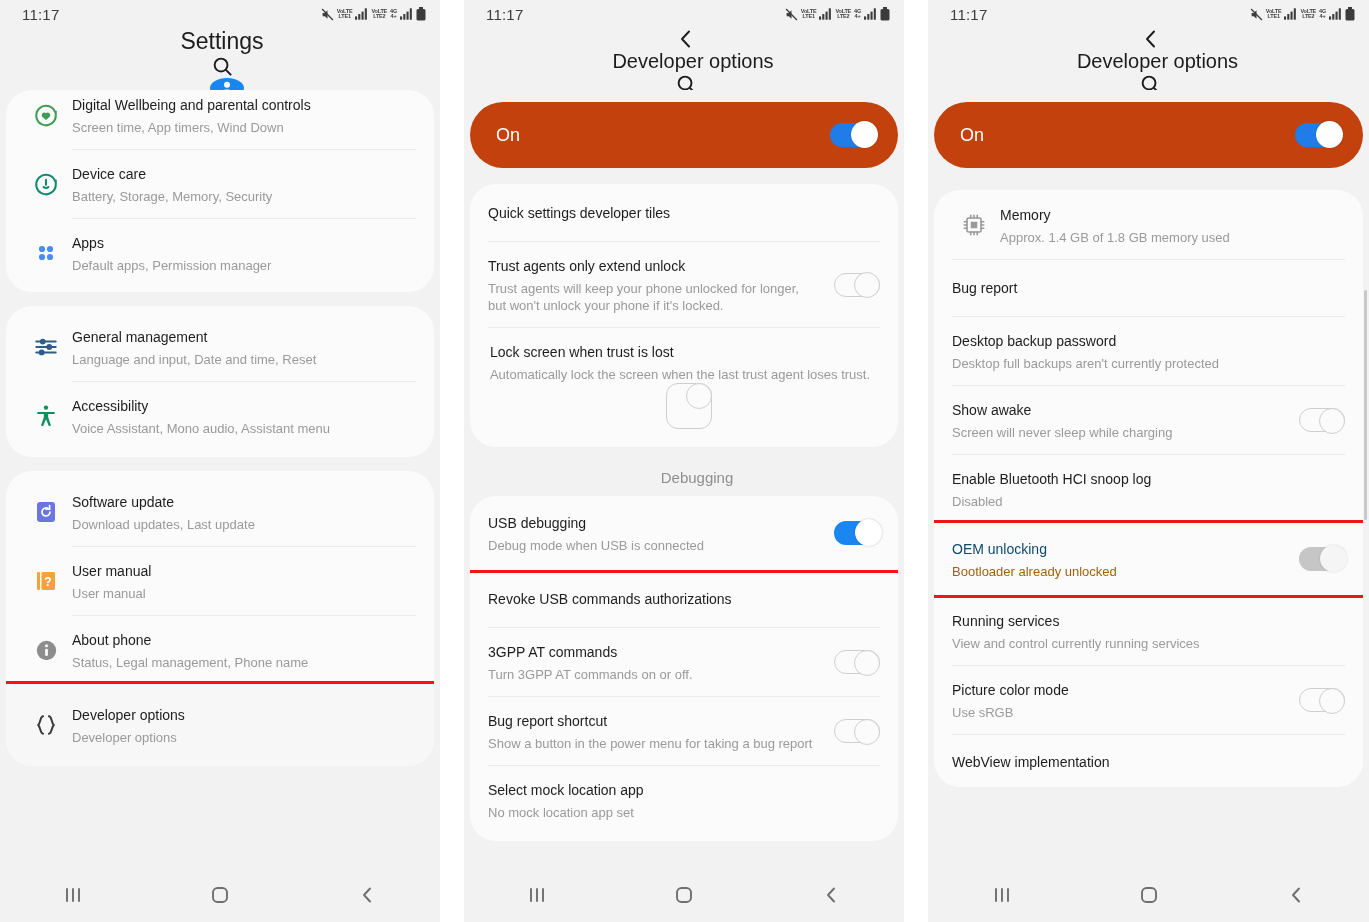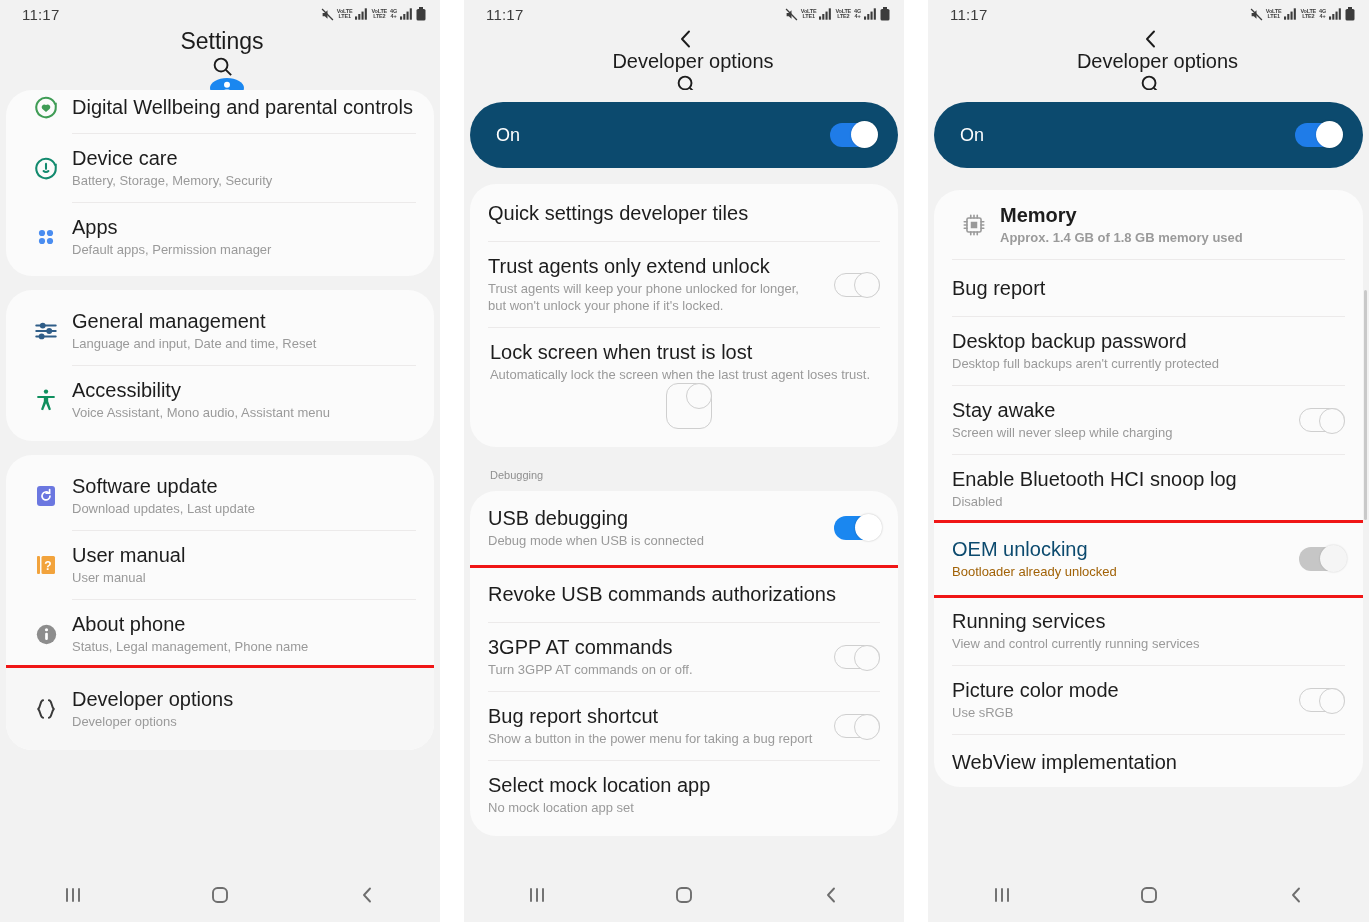--- a/index.html
+++ b/index.html
@@ -71,21 +71,21 @@
   .card.flush { margin-bottom: 0; }
   .row {
     display: flex; align-items: center;
     padding: 13px 18px 13px 18px;
     position: relative;
   }
   .row .ico {
     width: 44px; flex: 0 0 44px; display: flex; align-items: center; justify-content: center;
   }
   .row .txt { flex: 1; min-width: 0; padding-left: 4px; }
-  .row .t1 { font-size: 20px; color: #1d1d1d; line-height: 23px; }
+  .row .t1 { font-size: 14px; color: #1d1d1d; line-height: 23px; }
   .row .t2 { font-size: 13px; color: #9a9a9a; line-height: 17px; margin-top: 2px; }
   .row.dim .t1 { color: #0c4a6e; }
   .row.dim .t2 { color: #a16207; }
   .divider { height: 1px; background: #eceaea; margin-left: 66px; margin-right: 18px; }
   .divider.full { margin-left: 18px; }
 
   
   .toggle {
     flex: 0 0 46px; width: 46px; height: 24px; border-radius: 12px;
     position: relative; margin-left: 10px;
@@ -105,35 +105,35 @@
   .toggle.ongrey { background: #c6c6c6; }
   .toggle.ongrey::after {
     content: ""; position: absolute; right: -2px; top: -2px;
     width: 27px; height: 27px; border-radius: 50%;
     background: #f5f5f5; box-shadow: 0 0 2px rgba(0,0,0,.18);
   }
 
   
   .onbanner {
     margin: 12px 6px 16px 6px; height: 66px; border-radius: 33px;
-    background: #0c4a6e; display: flex; align-items: center;
+    background: #c2410c; display: flex; align-items: center;
     padding: 0 22px 0 26px;
   }
   .onbanner .lbl { flex: 1; font-size: 18px; color: #ffffff; }
   .onbanner .tg {
     width: 46px; height: 24px; border-radius: 12px; background: #1f7ce8; position: relative;
   }
   .onbanner .tg::after {
     content: ""; position: absolute; right: -2px; top: -2px;
     width: 27px; height: 27px; border-radius: 50%; background: #ffffff;
     box-shadow: 0 0 2px rgba(0,0,0,.2);
   }
 
   .sectionhdr {
-    font-size: 11px; color: #8f8f8f; padding: 8px 0 10px 26px;
+    font-size: 15px; color: #8f8f8f; padding: 8px 0 10px 26px; text-align: center;
   }
 
   
   .hl { outline: 3px solid #f01616; outline-offset: 0px; position: relative; z-index: 4; }
 
   
   .navbar {
     position: absolute; left: 0; bottom: 0; width: 100%; height: 54px;
     background: #f2f2f2; display: flex; align-items: center; justify-content: space-around;
     z-index: 6;
@@ -212,20 +212,21 @@
       <div class="card" style="margin-top:0;border-top-left-radius:26px;border-top-right-radius:26px;">
         <div class="row" style="padding-top:4px;">
           <div class="ico">
             <svg width="26" height="26" viewBox="0 0 24 24" fill="none" stroke="#3f9c55" stroke-width="1.9">
                 <path d="M20.5 9.5A9 9 0 1 0 21 12V8"></path>
                 <path d="M8.6 10.6a2.6 2.6 0 0 1 3.4-.4 2.6 2.6 0 0 1 3.4.4c1 1.1.6 2.6-.4 3.5l-3 2.6-3-2.6c-1-0.9-1.4-2.4-0.4-3.5z" fill="#3f9c55" stroke="none"></path>
               </svg>
           </div>
           <div class="txt">
             <div class="t1">Digital Wellbeing and parental controls</div>
+            <div class="t2">Screen time, App timers, Wind Down</div>
           </div>
         </div>
         <div class="divider"></div>
         <div class="row">
           <div class="ico">
             <svg width="26" height="26" viewBox="0 0 24 24" fill="none" stroke="#128a6e" stroke-width="1.9">
                 <path d="M20.5 9.5A9 9 0 1 0 21 12V8"></path>
                 <path d="M12 8.2v4.6" stroke-linecap="round"></path>
                 <path d="M9.8 14.8a3 3 0 0 0 4.4 0" stroke-linecap="round"></path>
               </svg>
@@ -567,21 +568,21 @@
 
     <div class="body nav">
 
       <div class="onbanner">
         <div class="lbl">On</div>
         <div class="tg"></div>
       </div>
 
       <div class="card flush" style="margin-top:22px;">
 
-        <div class="row" style="padding-top:14px;font-weight:bold;">
+        <div class="row" style="padding-top:14px;">
           <div class="ico">
             <svg width="26" height="26" viewBox="0 0 24 24" fill="none" stroke="#9a9a9a" stroke-width="1.5">
                 <rect x="5.5" y="5.5" width="13" height="13" rx="1.5"></rect>
                 <rect x="9" y="9" width="6" height="6" fill="#9a9a9a" stroke="none"></rect>
                 <path d="M9 3v2.5M12 3v2.5M15 3v2.5M9 18.5V21M12 18.5V21M15 18.5V21M3 9h2.5M3 12h2.5M3 15h2.5M18.5 9H21M18.5 12H21M18.5 15H21" stroke-linecap="round"></path>
               </svg>
           </div>
           <div class="txt">
             <div class="t1">Memory</div>
             <div class="t2">Approx. 1.4 GB of 1.8 GB memory used</div>
@@ -599,21 +600,21 @@
         <div class="row">
           <div class="txt" style="padding-left:0;">
             <div class="t1">Desktop backup password</div>
             <div class="t2">Desktop full backups aren't currently protected</div>
           </div>
         </div>
         <div class="divider full"></div>
 
         <div class="row">
           <div class="txt" style="padding-left:0;padding-right:8px;">
-            <div class="t1">Stay awake</div>
+            <div class="t1">Show awake</div>
             <div class="t2">Screen will never sleep while charging</div>
           </div>
           <div class="toggle off"></div>
         </div>
         <div class="divider full"></div>
 
         <div class="row">
           <div class="txt" style="padding-left:0;">
             <div class="t1">Enable Bluetooth HCI snoop log</div>
             <div class="t2">Disabled</div>

